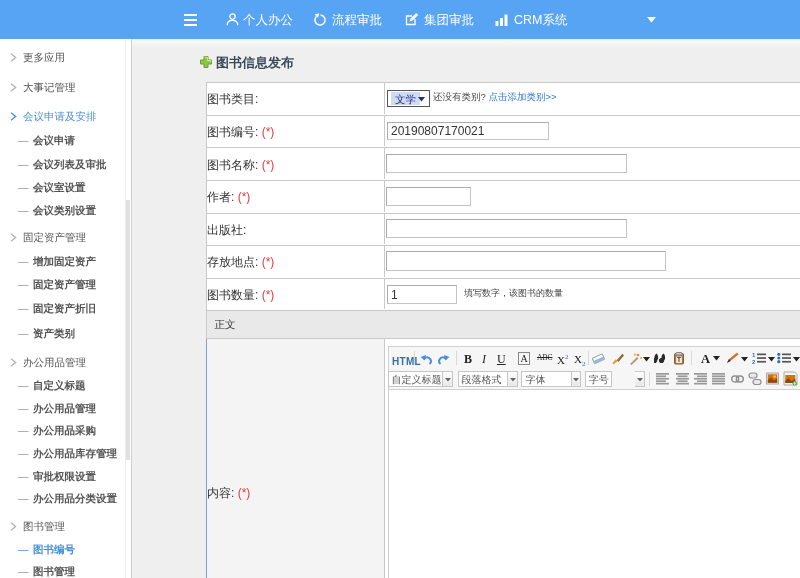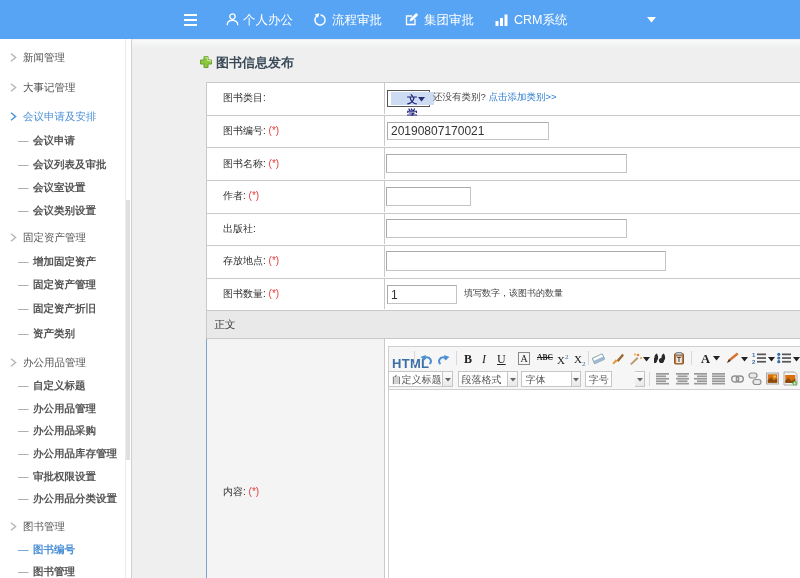--- a/index.html
+++ b/index.html
@@ -23,27 +23,27 @@
 .act{color:#4a90d6;}
 .act .dash{color:#4a90d6;}
 
 #main{position:absolute;left:132px;top:39px;width:668px;height:539px;background:#efefef;}
 #title{position:absolute;left:216px;top:54px;font-size:13px;font-weight:bold;color:#3a4a58;}
 #plusico{position:absolute;left:200px;top:56px;}
 
 #tframe{position:absolute;left:206px;top:82px;width:640px;height:496px;border-left:1px solid #c9c9c9;border-top:1px solid #c9c9c9;box-sizing:border-box;}
 .row{position:absolute;left:207px;width:639px;background:#fff;border-bottom:1px solid #c9c9c9;box-sizing:border-box;}
 .lab{position:absolute;left:0;top:0;bottom:1px;width:178px;border-right:1px solid #c9c9c9;box-sizing:border-box;}
-.lab span.t{position:absolute;left:16px;top:50%;margin-top:-7px;font-size:10px;color:#333;white-space:nowrap;}
+.lab span.t{position:absolute;left:0;top:50%;margin-top:-7px;font-size:12px;color:#333;white-space:nowrap;}
 .star{color:#e43b3b;}
 .fld{position:absolute;left:179px;top:0;right:0;bottom:1px;}
 .inp{position:absolute;background:#fff;border:1px solid #c4c4c4;border-top-color:#ababab;border-left-color:#ababab;box-sizing:border-box;font-size:12px;color:#333;padding:0 0 0 3px;line-height:16px;}
 
 .sel{position:absolute;left:1px;top:50%;margin-top:-8.5px;width:43px;height:17px;border:1px solid #555;background:#fff;box-sizing:border-box;}
-.seltx{position:absolute;left:3px;top:1px;bottom:1px;line-height:14px;font-size:10.5px;color:#23237d;background:#cddcf3;padding:0 16px;font-weight:bold;}
+.seltx{position:absolute;left:3px;top:1px;bottom:1px;line-height:14px;font-size:10.5px;color:#23237d;background:#cddcf3;padding:0 4px;}
 .hint{position:absolute;top:50%;margin-top:-7px;font-size:9.5px;color:#444;white-space:nowrap;}
 .lnk{color:#2b7bd0;}
 
 #edbox{position:absolute;left:388px;top:346px;width:470px;height:240px;border:1px solid #d0d0d0;background:#fff;box-sizing:border-box;}
 #toolbar{position:absolute;left:388px;top:346px;width:470px;height:44px;border:1px solid #d0d0d0;background:#f6f6f6;box-sizing:border-box;}
 .tsep{position:absolute;top:351px;width:1px;height:14px;background:#d8d8d8;}
 .tsel{position:absolute;top:370.5px;height:16.5px;border:1px solid #c6c6c6;background:#fff;box-sizing:border-box;font-size:10px;color:#555;line-height:15px;padding-left:3px;}
 .tcar{position:absolute;top:370.5px;width:9.5px;height:16.5px;border:1px solid #c6c6c6;border-left:none;background:linear-gradient(#fdfdfd,#e8e8e8);box-sizing:border-box;}
 .tcar svg{position:absolute;left:1.5px;top:6px;}
 #editor > span.abs{display:flex;align-items:flex-start;}
@@ -85,21 +85,21 @@
 
 <div id="sidebar"></div>
 <div id="sbline1"></div>
 <div id="sbthumb"></div>
 <div id="sbline2"></div>
 <div id="sbmenu">
 <div class="m1" style="top:48px">
       <svg class="chev" width="7" height="9">
         <path d="M1 0.8 L5.6 4.5 L1 8.2" stroke="#b5b5b5" stroke-width="1.4" fill="none"></path>
       </svg>
-      <span class="tx">新闻管理</span>
+      <span class="tx">更多应用</span>
     </div>
 <div class="m1" style="top:78px">
       <svg class="chev" width="7" height="9">
         <path d="M1 0.8 L5.6 4.5 L1 8.2" stroke="#b5b5b5" stroke-width="1.4" fill="none"></path>
       </svg>
       <span class="tx">大事记管理</span>
     </div>
 <div class="m1 act" style="top:107px">
       <svg class="chev" width="7" height="9">
         <path d="M1 0.8 L5.6 4.5 L1 8.2" stroke="#4a90d6" stroke-width="1.4" fill="none"></path>
@@ -272,21 +272,21 @@
       </div>
 <div class="fld" style="bottom:0;background:#fff"></div>
 </div>
 <div style="position:absolute;left:206px;top:339.4px;width:1px;height:238.6px;background:#7ba2c8"></div>
 </div>
 
 <div id="editor">
 <div id="edbox"></div>
 <div id="toolbar"></div>
 <span class="abs" style="left:392px;top:355.5px;white-space:nowrap">
-      <span style="font-size:13px;font-weight:bold;color:#3b6ea5;letter-spacing:0.3px">HTML</span>
+      <span style="font-size:10px;font-weight:bold;color:#3b6ea5;letter-spacing:0.3px">HTML</span>
     </span>
 <span class="tsep" style="left:414px"></span>
 <span class="tsep" style="left:456px"></span>
 <span class="tsep" style="left:588px"></span>
 <span class="tsep" style="left:691px"></span>
 <span class="abs" style="left:420px;top:353.5px;white-space:nowrap">
       <svg width="13" height="12" viewBox="0 0 13 12">
         <path d="M3.5 5.5 C5 2.5 9 2.5 10.5 5.5 C11.3 7.2 10.8 9 9.5 10" fill="none" stroke="#4a8fd3" stroke-width="2"></path>
         <path d="M0.5 3 L6 1 L5 6.5 Z" fill="#4a8fd3"></path>
       </svg>
@@ -303,21 +303,21 @@
 <span class="abs" style="left:482px;top:351.5px;white-space:nowrap">
       <span style="font-family:'Liberation Serif',serif;font-size:12px;font-style:italic;color:#222">I</span>
     </span>
 <span class="abs" style="left:497px;top:351.5px;white-space:nowrap">
       <span style="font-family:'Liberation Serif',serif;font-size:12px;text-decoration:underline;color:#222">U</span>
     </span>
 <span class="abs" style="left:518px;top:352px;white-space:nowrap">
       <span style="display:inline-block;border:1px solid #888;padding:0 1.5px;font-family:'Liberation Serif',serif;font-size:10px;color:#222;line-height:11px">A</span>
     </span>
 <span class="abs" style="left:537px;top:353px;white-space:nowrap">
-      <span style="font-family:'Liberation Serif',serif;font-size:7.5px;font-weight:bold;color:#222;text-decoration:line-through">ABC</span>
+      <span style="font-family:'Liberation Serif',serif;font-size:7.5px;font-weight:normal;color:#222;text-decoration:line-through">ABC</span>
     </span>
 <span class="abs" style="left:557px;top:352.5px;white-space:nowrap">
       <span style="font-family:'Liberation Serif',serif;font-size:11px;color:#222">X<sup style="font-size:7px;color:#3b6ea5">2</sup></span>
     </span>
 <span class="abs" style="left:574px;top:352.5px;white-space:nowrap">
       <span style="font-family:'Liberation Serif',serif;font-size:11px;color:#222">X<sub style="font-size:7px;color:#3b6ea5">2</sub></span>
     </span>
 <span class="abs" style="left:592px;top:352.5px;white-space:nowrap">
       <svg width="13" height="11" viewBox="0 0 13 11">
         <g transform="rotate(-25 6 6)">

